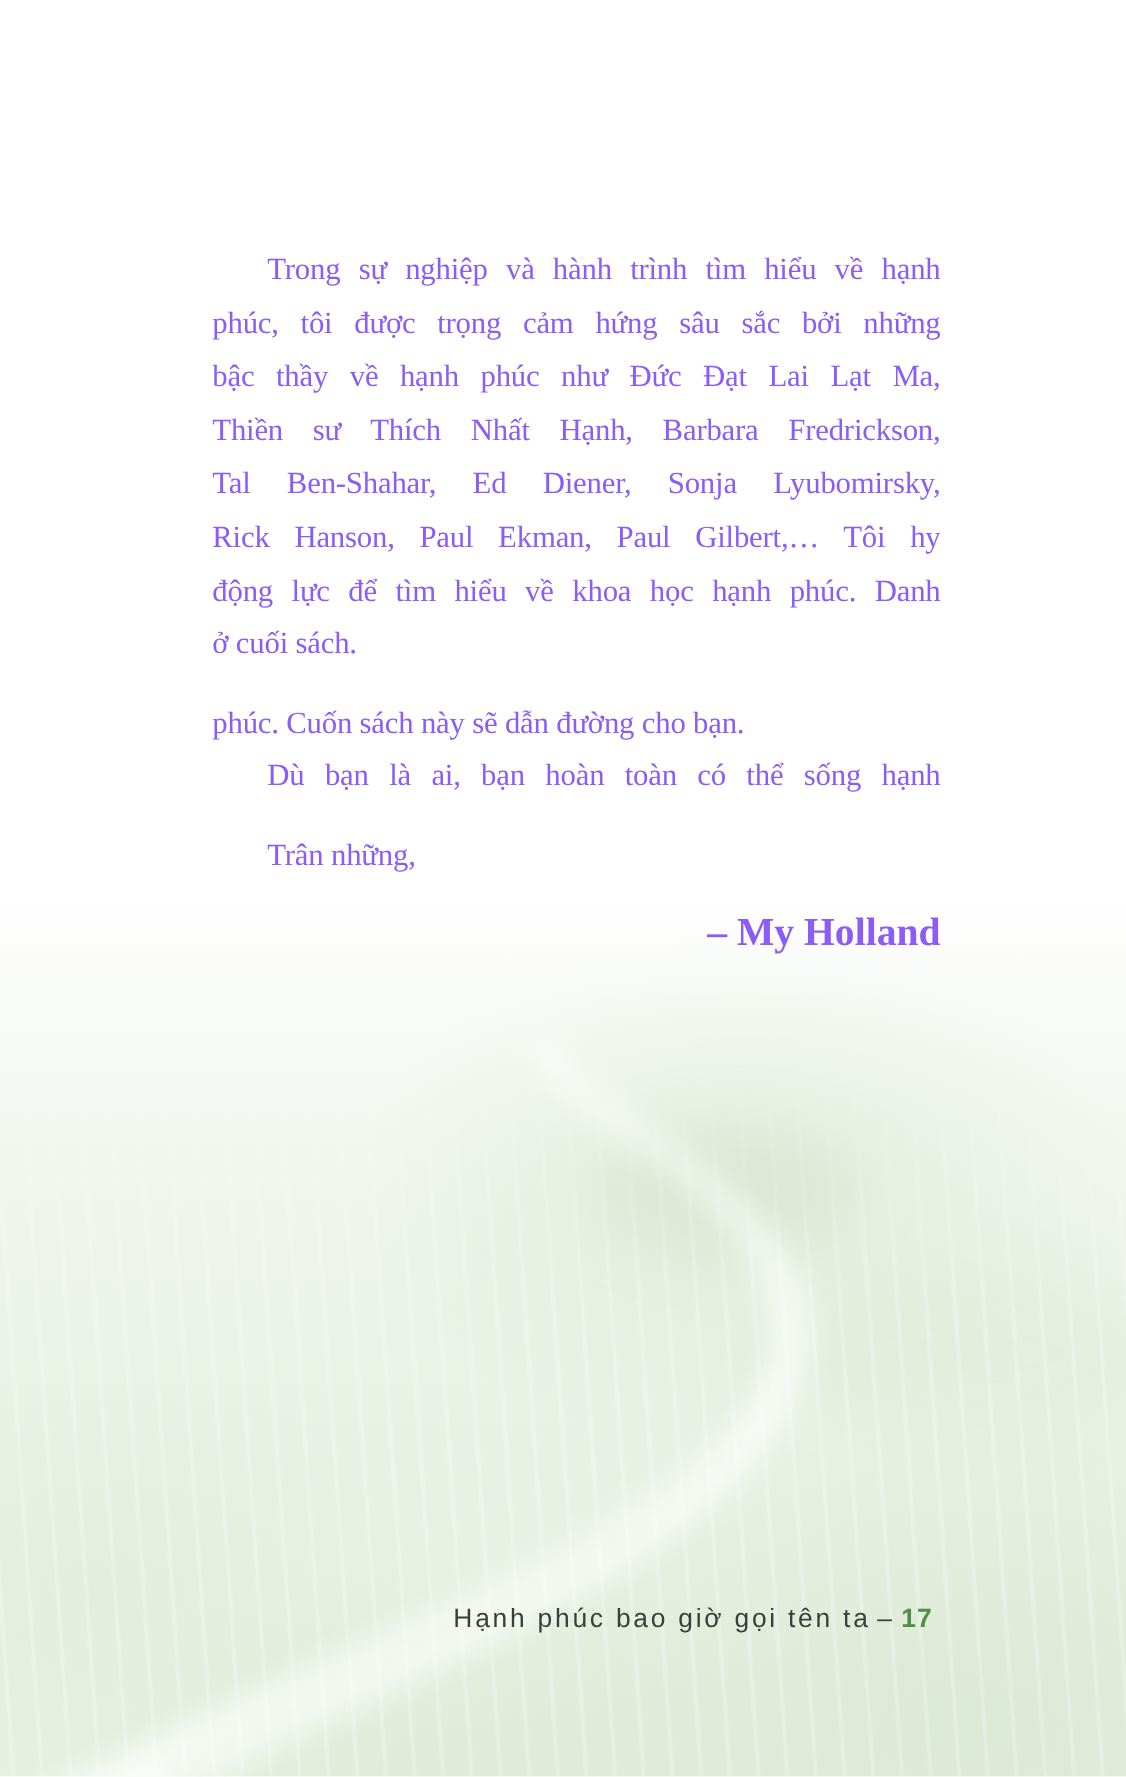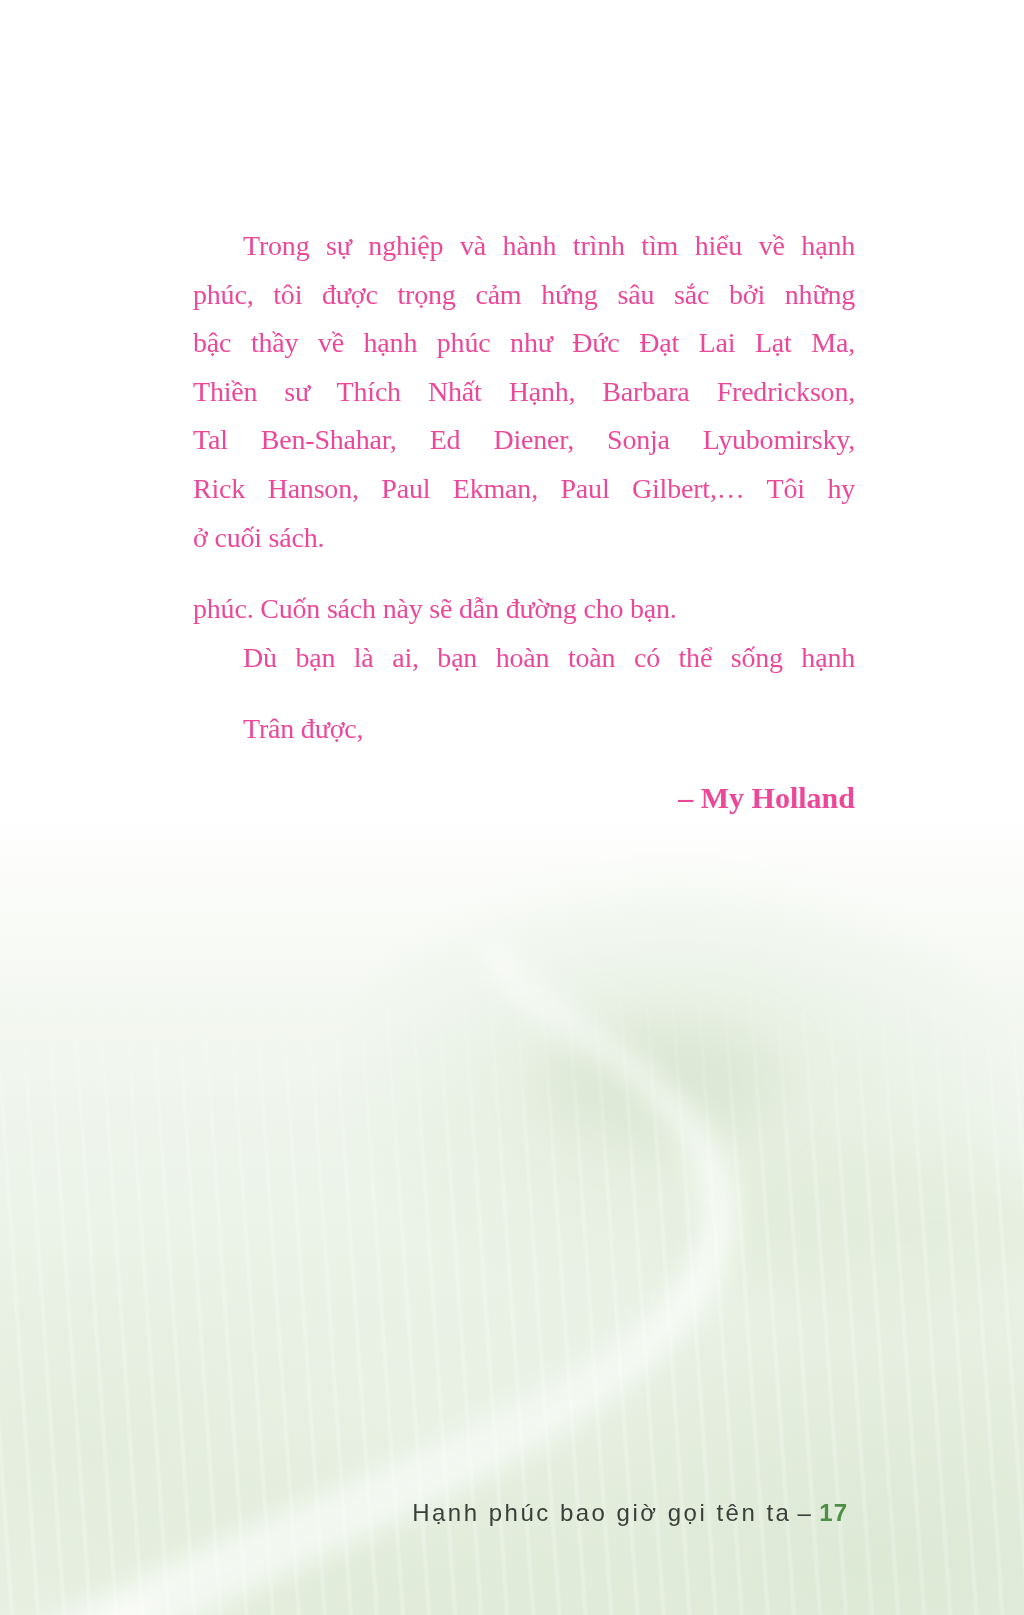--- a/index.html
+++ b/index.html
@@ -23,33 +23,33 @@
     position:absolute;left:0;right:0;top:60%;bottom:0;z-index:2;opacity:.45;
     background:repeating-linear-gradient(86deg,
       rgba(255,255,255,0) 0 9px, rgba(255,255,255,0.5) 11px 13px,
       rgba(255,255,255,0) 15px 26px);
     -webkit-mask-image:linear-gradient(180deg,transparent,#000 35%);
             mask-image:linear-gradient(180deg,transparent,#000 35%);
   }
   
   .text-block{
     position:absolute;left:193px;top:222px;width:662px;z-index:5;
-    font-size:28px;line-height:48.6px;color:#ec4899;letter-spacing:-0.2px;
+    font-size:28px;line-height:48.6px;color:#8b5cf6;letter-spacing:-0.2px;
   }
   .para{margin:0 0 23px 0;}
   .line{display:block;text-align:justify;text-align-last:justify;max-height:48.6px;overflow:hidden;}
   .line.first{text-indent:50px;}
   .line.last{text-align:center;text-align-last:left;}
   .closing{margin:22px 0 0 0;text-indent:50px;}
-  .signature{margin:20px 0 0 0;text-align:right;font-weight:bold;font-size:30px;letter-spacing:0;}
+  .signature{margin:20px 0 0 0;text-align:right;font-weight:bold;font-size:36px;letter-spacing:0;}
   
   .footer{
     position:absolute;top:1458px;right:176px;z-index:5;
     font-family:"Liberation Sans","DejaVu Sans",sans-serif;
-    font-size:24px;letter-spacing:2.5px;color:#3a3f3a;white-space:nowrap;margin-top:41px;
+    font-size:24px;letter-spacing:2.5px;color:#3a3f3a;white-space:nowrap;
   }
   .footer .sep{margin:0 6px;}
   .footer .pagenum{font-weight:bold;letter-spacing:1px;}
 </style>
 </head>
 <body>
 
 <div class="bg"></div>
 
 <svg class="trail" width="1024" height="1615" viewBox="0 0 1024 1615" aria-hidden="true">
@@ -80,25 +80,26 @@
 <div class="grass"></div>
 
 <main class="text-block">
   <p class="para">
     <span class="line first">Trong sự nghiệp và hành trình tìm hiểu về hạnh</span>
     <span class="line">phúc, tôi được trọng cảm hứng sâu sắc bởi những</span>
     <span class="line">bậc thầy về hạnh phúc như Đức Đạt Lai Lạt Ma,</span>
     <span class="line">Thiền sư Thích Nhất Hạnh, Barbara Fredrickson,</span>
     <span class="line">Tal Ben-Shahar, Ed Diener, Sonja Lyubomirsky,</span>
     <span class="line">Rick Hanson, Paul Ekman, Paul Gilbert,… Tôi hy</span>
+    <span class="line">động lực để tìm hiểu về khoa học hạnh phúc. Danh</span>
     <span class="line last">ở cuối sách.</span>
   </p>
   <p class="para">
     <span class="line last">phúc. Cuốn sách này sẽ dẫn đường cho bạn.</span>
     <span class="line first">Dù bạn là ai, bạn hoàn toàn có thể sống hạnh</span>
   </p>
-  <p class="closing">Trân được,</p>
+  <p class="closing">Trân những,</p>
   <p class="signature">– My Holland</p>
 </main>
 
 <footer class="footer">
   <span>Hạnh phúc bao giờ gọi tên ta</span><span class="sep">–</span><span class="pagenum" style="color: rgb(78, 143, 70);">17</span>
 </footer>
 
 </body></html>

